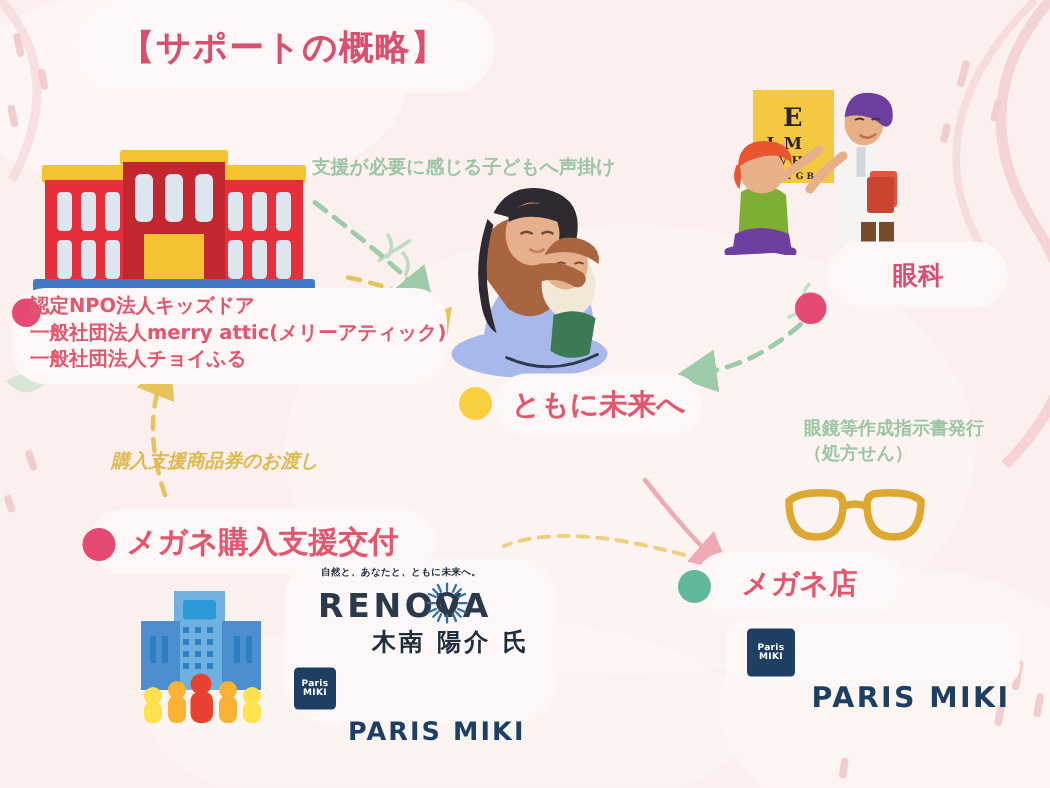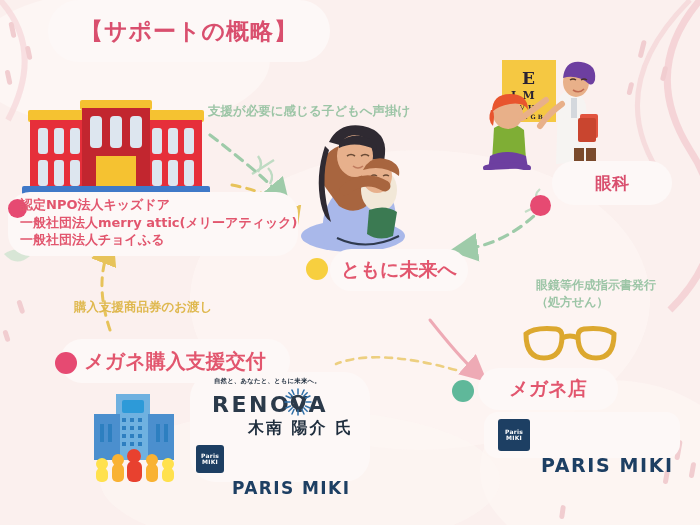--- a/index.html
+++ b/index.html
@@ -39,40 +39,40 @@
   #user-pill{left:330px;top:249px;width:138px;height:42px;}
   #user-text{color:#e2566e;font-size:19px;font-weight:700;}
   #user-dot{left:306px;top:258px;width:22px;height:22px;background:#f7cf3f;}
 
   
   #ganka-pill{left:552px;top:161px;width:120px;height:44px;}
   #ganka-text{color:#d94f6e;font-size:17px;font-weight:700;}
   #ganka-dot{left:530px;top:195px;width:21px;height:21px;background:#e64a72;}
 
   
-  #megane-pill{left:478px;top:368px;width:140px;height:42px;justify-content:center;}
+  #megane-pill{left:463px;top:368px;width:140px;height:42px;justify-content:center;}
   #megane-text{color:#e2566e;font-size:19px;font-weight:700;}
   #megane-dot{left:452px;top:380px;width:22px;height:22px;background:#5fb89a;}
 
   
   #koubai-pill{left:60px;top:339px;width:230px;height:44px;text-align:center;}
   #koubai-text{color:#e2566e;font-size:20px;font-weight:700;}
   #koubai-dot{left:55px;top:352px;width:22px;height:22px;background:#e64a72;}
 
   
   #pms-pill-r{left:484px;top:412px;width:196px;height:46px;border-radius:14px;}
   
   #brands-pill{left:190px;top:372px;width:180px;height:110px;border-radius:26px;}
 
   
   .cap{position:absolute;white-space:nowrap;}
   #cap-koe{left:208px;top:103px;color:#9cc5a6;font-size:12.5px;font-weight:600;}
   #cap-shohou{left:536px;top:229px;color:#9cc5a6;font-size:12px;font-weight:600;
               line-height:17px;margin-top:48px;}
-  #cap-shouhinken{left:74px;top:299px;color:#dfb84e;font-size:12.5px;font-weight:700;}
+  #cap-shouhinken{left:74px;top:299px;color:#dfb84e;font-size:12.5px;font-weight:700;font-style:italic;}
 
   
   #renova-tag{position:absolute;left:214px;top:377px;font-size:6.4px;color:#1b2a3a;
               font-weight:700;letter-spacing:.2px;white-space:nowrap;}
   #renova-word{position:absolute;left:212px;top:392px;font-size:22px;color:#2b3a4a;
                font-weight:700;letter-spacing:2.5px;white-space:nowrap;}
   #renova-name{position:absolute;left:248px;top:418px;font-size:16px;color:#1e2d3d;
                font-weight:700;letter-spacing:2px;white-space:nowrap;}
 
   

